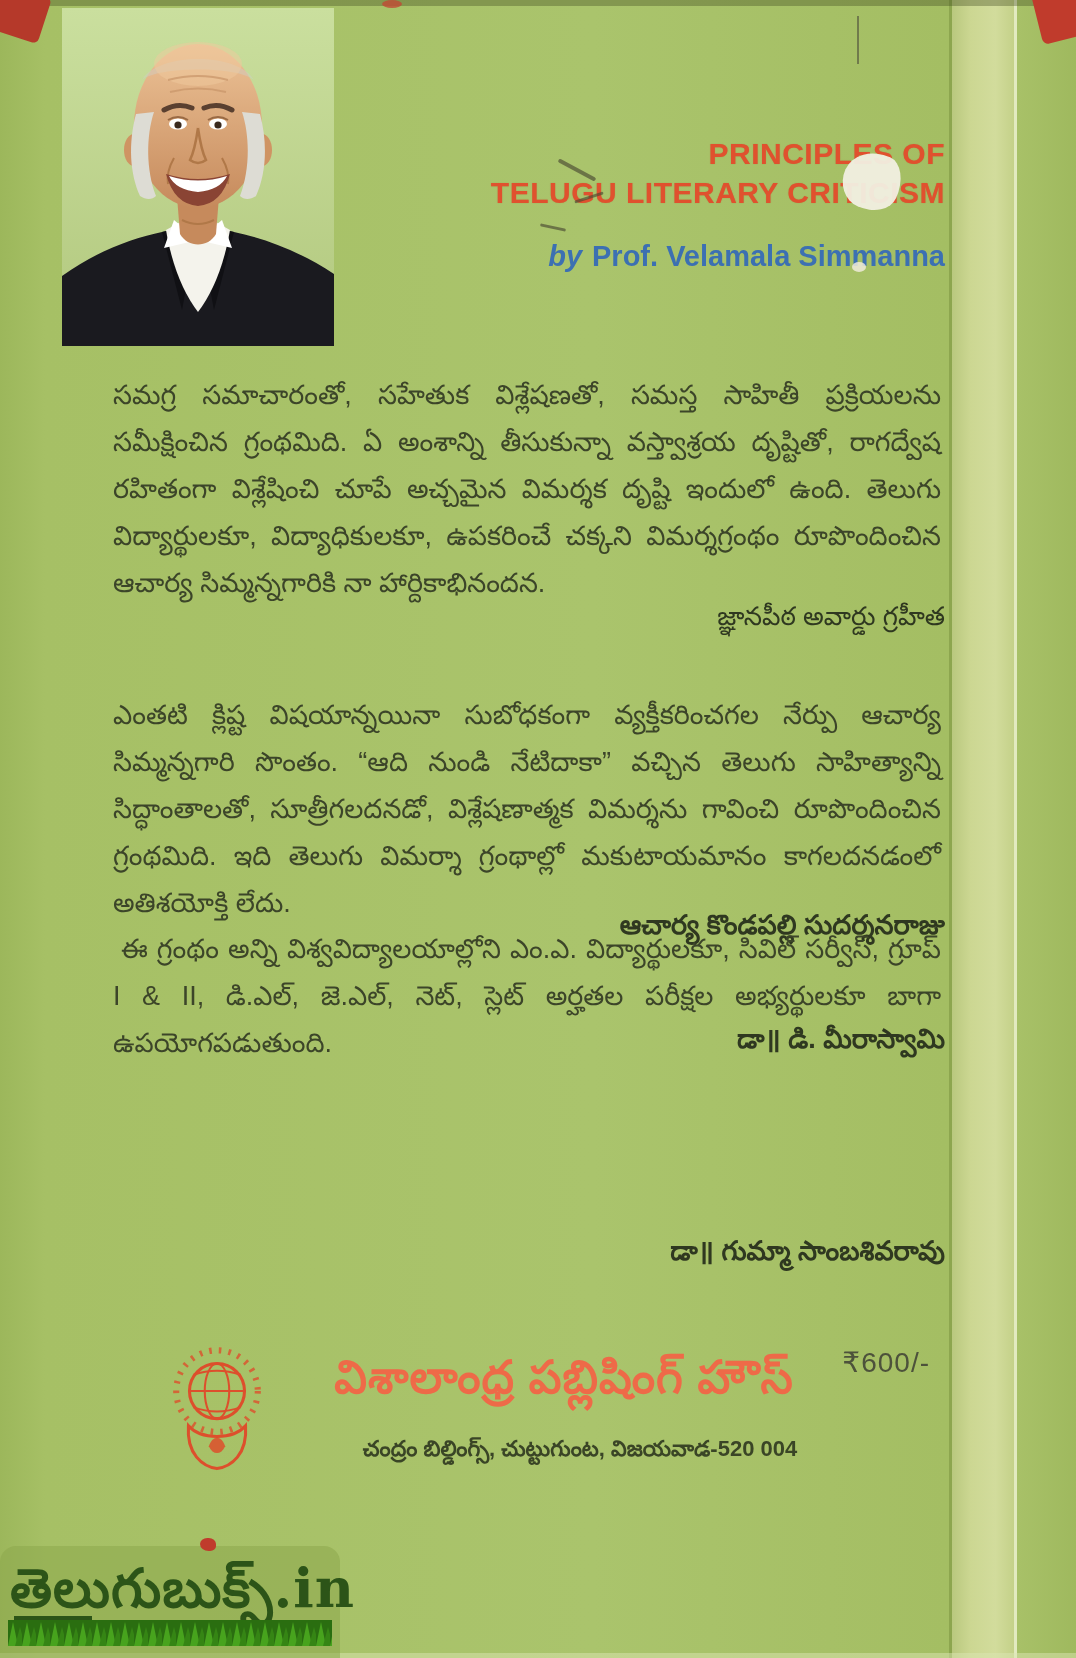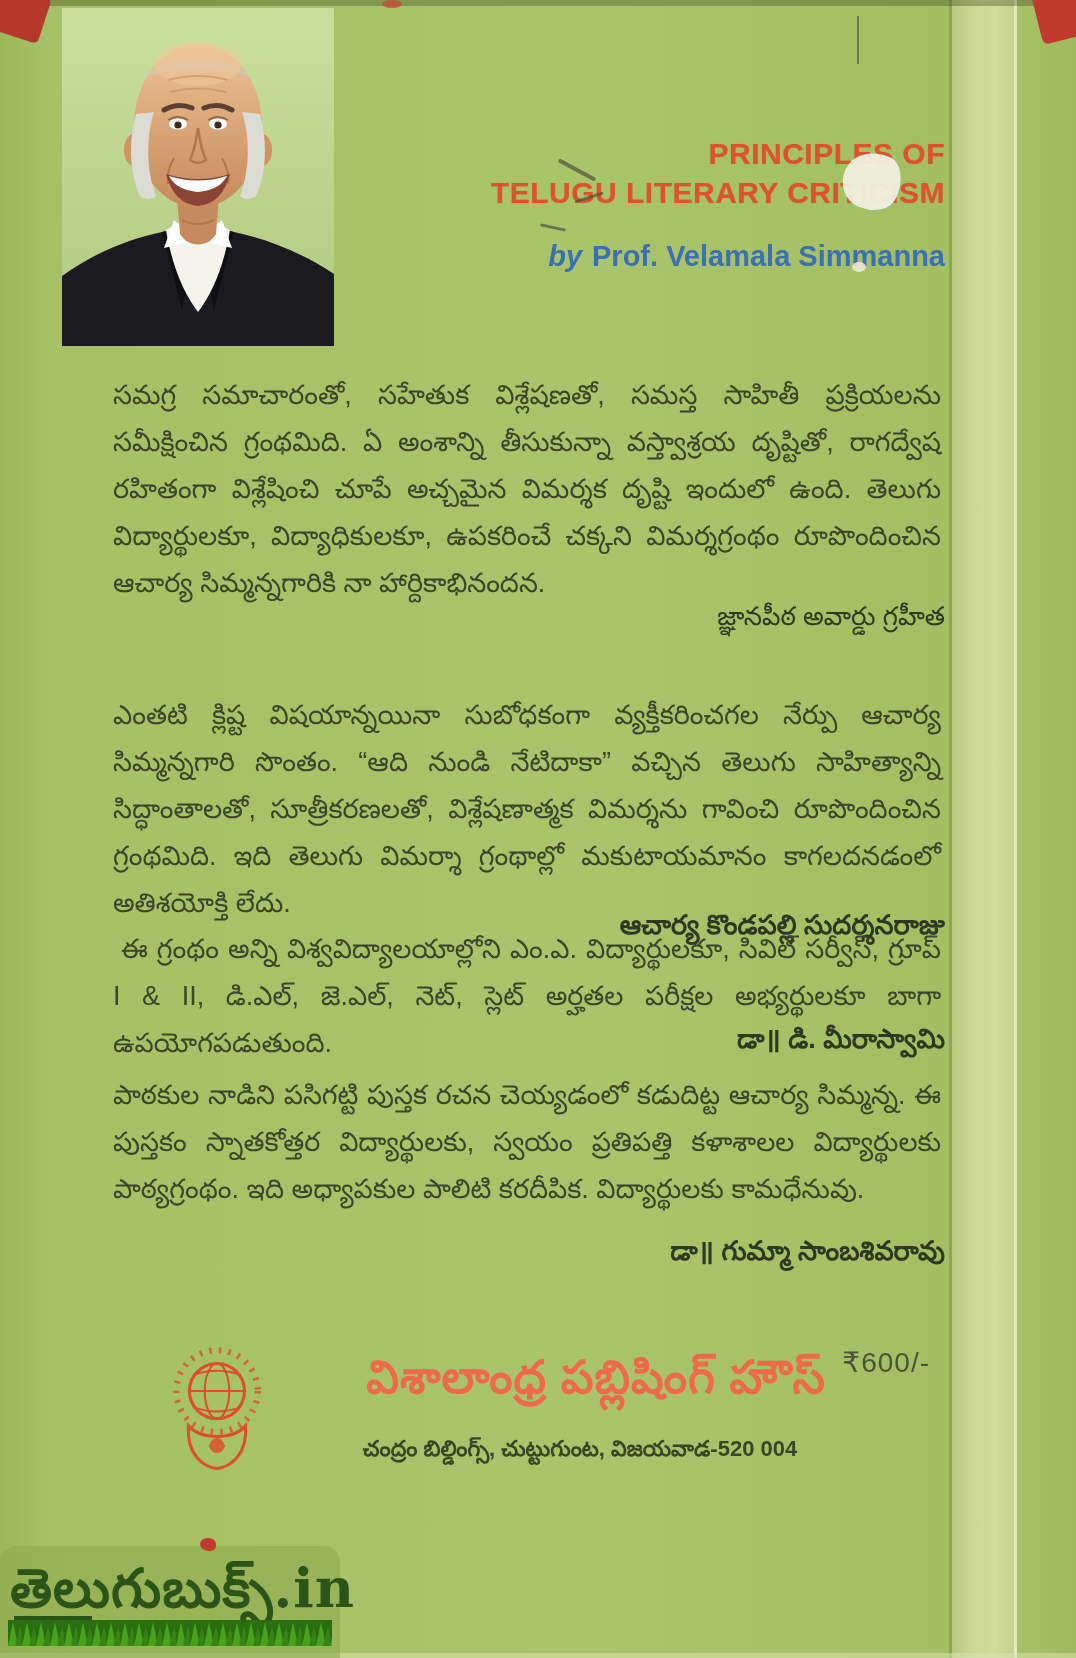--- a/index.html
+++ b/index.html
@@ -44,21 +44,21 @@
   .attr .attr-name  { font-size:27px; line-height:42px; font-weight:bold; }
   .a1 { top:596px; }
   .a2 { top:872px;margin-top:32px; }
   .a3 { top:1018px; }
   .a4 { top:1230px; }
 
   .price { position:absolute; top:1346px; right:146px; font-size:28px; font-weight:500; color:#4d523b; letter-spacing:1px; }
 
   
   .pub-logo { position:absolute; left:166px; top:1336px; width:102px; height:134px; }
-  .pub-name { position:absolute; left:296px; top:1350px; width:600px; text-align:center;
+  .pub-name { position:absolute; left:264px; top:1350px; width:600px; text-align:center;
     font-size:46px; font-weight:bold; color:#ee6a48; letter-spacing:1px; }
   .pub-address { position:absolute; left:240px; top:1436px; width:680px; text-align:center;
     font-size:22px; font-weight:bold; color:#3a4526; }
 
   
   .watermark { position:absolute; left:0px; top:1546px; width:340px; height:112px;
     background:rgba(140,168,76,.55); border-radius:16px 16px 0 0; }
   .wm-text { position:absolute; left:10px; top:10px; font-family:"DejaVu Serif","Liberation Serif",serif;
     font-size:54px; font-weight:bold; color:#2c5418; letter-spacing:1px; }
   .wm-underline { position:absolute; left:14px; top:70px; width:78px; height:5px; background:#2c5418; }
@@ -147,31 +147,30 @@
     <div class="byline">
       <span class="prefix">by</span><span>Prof. Velamala Simmanna</span>
     </div>
   </div>
 
   <p class="blurb b1">సమగ్ర సమాచారంతో, సహేతుక విశ్లేషణతో, సమస్త సాహితీ ప్రక్రియలను సమీక్షించిన గ్రంథమిది. ఏ అంశాన్ని తీసుకున్నా వస్త్వాశ్రయ దృష్టితో, రాగద్వేష రహితంగా విశ్లేషించి చూపే అచ్చమైన విమర్శక దృష్టి ఇందులో ఉంది. తెలుగు విద్యార్థులకూ, విద్యాధికులకూ, ఉపకరించే చక్కని విమర్శగ్రంథం రూపొందించిన ఆచార్య సిమ్మన్నగారికి నా హార్దికాభినందన.</p>
   <div class="attr a1">
     <div class="attr-title">జ్ఞానపీఠ అవార్డు గ్రహీత</div>
   </div>
 
-  <p class="blurb b2">ఎంతటి క్లిష్ట విషయాన్నయినా సుబోధకంగా వ్యక్తీకరించగల నేర్పు ఆచార్య సిమ్మన్నగారి సొంతం. “ఆది నుండి నేటిదాకా” వచ్చిన తెలుగు సాహిత్యాన్ని సిద్ధాంతాలతో, సూత్రీకరణలతో, విశ్లేషణాత్మక విమర్శను గావించి రూపొందించిన గ్రంథమిది. ఇది తెలుగు విమర్శా గ్రంథాల్లో మకుటాయమానం కాగలదనడంలో అతిశయోక్తి లేదు.</p>
+  <p class="blurb b2">ఎంతటి క్లిష్ట విషయాన్నయినా సుబోధకంగా వ్యక్తీకరించగల నేర్పు ఆచార్య సిమ్మన్నగారి సొంతం. “ఆది నుండి నేటిదాకా” వచ్చిన తెలుగు సాహిత్యాన్ని సిద్ధాంతాలతో, సూత్రీగలదనడో, విశ్లేషణాత్మక విమర్శను గావించి రూపొందించిన గ్రంథమిది. ఇది తెలుగు విమర్శా గ్రంథాల్లో మకుటాయమానం కాగలదనడంలో అతిశయోక్తి లేదు.</p>
   <div class="attr a2">
     <div class="attr-name">ఆచార్య కొండపల్లి సుదర్శనరాజు</div>
   </div>
 
   <p class="blurb b3">ఈ గ్రంథం అన్ని విశ్వవిద్యాలయాల్లోని ఎం.ఎ. విద్యార్థులకూ, సివిల్ సర్వీస్, గ్రూప్ I &amp; II, డి.ఎల్, జె.ఎల్, నెట్, స్లెట్ అర్హతల పరీక్షల అభ్యర్థులకూ బాగా ఉపయోగపడుతుంది.</p>
   <div class="attr a3">
     <div class="attr-name">డా॥ డి. మీరాస్వామి</div>
   </div>
 
-  <p class="blurb b4">పాఠకుల నాడిని పసిగట్టి పుస్తక రచన చెయ్యడంలో కడుదిట్ట ఆచార్య సిమ్మన్న. ఈ పుస్తకం స్నాతకోత్తర విద్యార్థులకు, స్వయం ప్రతిపత్తి కళాశాలల విద్యార్థులకు పాఠ్యగ్రంథం. ఇది అధ్యాపకుల పాలిటి కరదీపిక. విద్యార్థులకు కామధేనువు.</p>
   <div class="attr a4">
     <div class="attr-name">డా॥ గుమ్మా సాంబశివరావు</div>
   </div>
 
   <div class="price">₹600/-</div>
 
   <div class="pub-logo">
     <svg viewBox="0 0 100 132">
       <circle cx="50" cy="54" r="40" fill="none" stroke="#dd4f2c" stroke-width="6" stroke-dasharray="2.5 7" opacity=".8"></circle>
       <circle cx="50" cy="54" r="27" fill="none" stroke="#dd4f2c" stroke-width="3"></circle>

